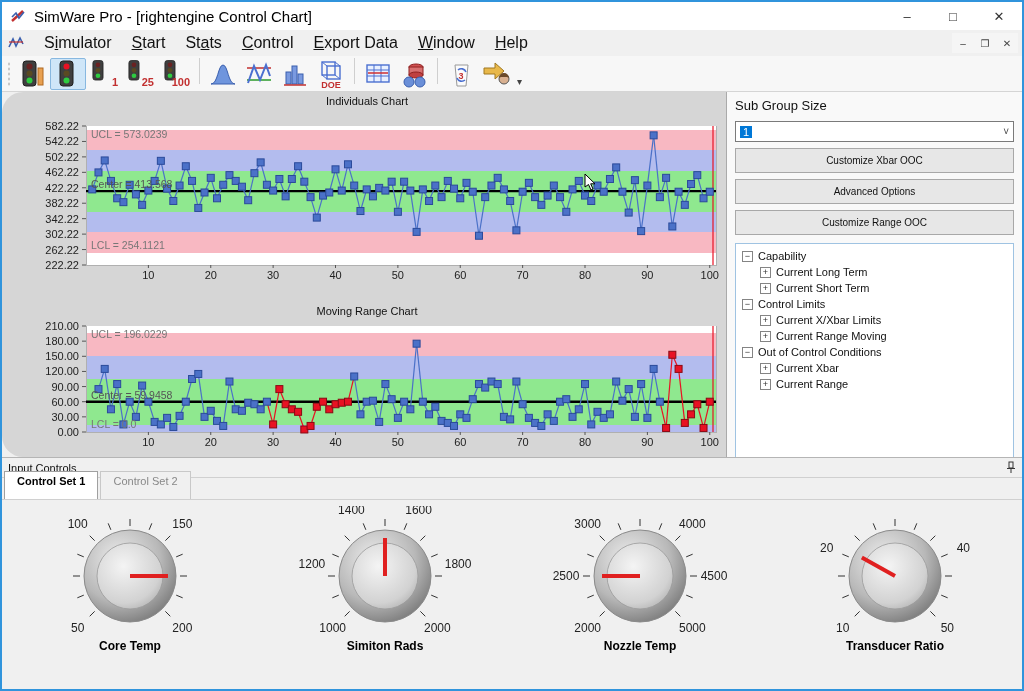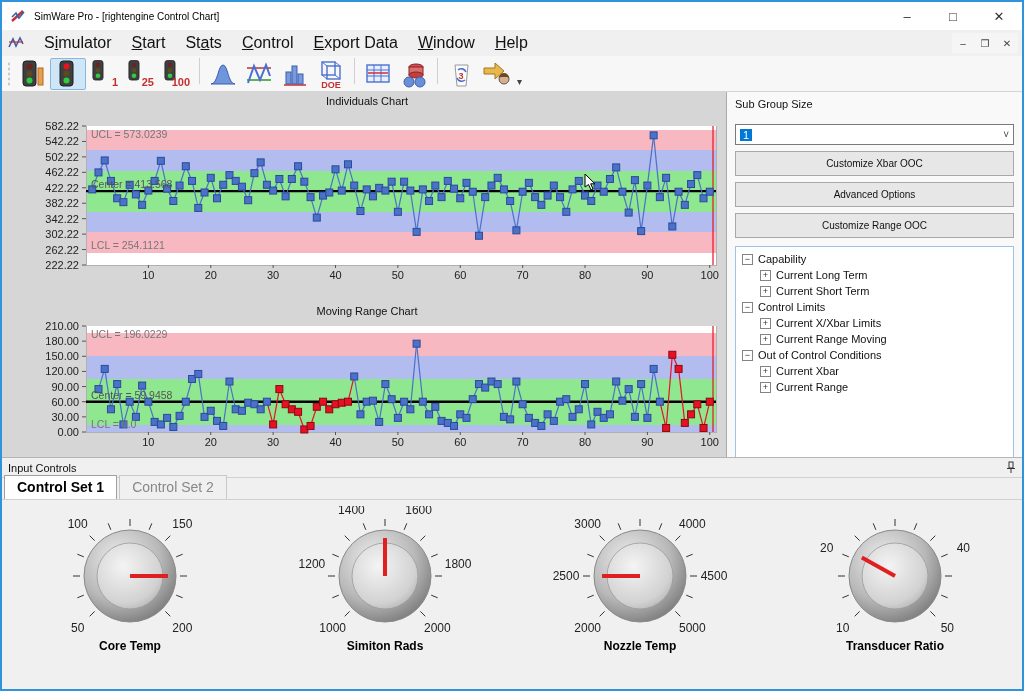--- a/index.html
+++ b/index.html
@@ -1,64 +1,64 @@
 <!DOCTYPE html>
 <html><head>
 <meta charset="utf-8">
 <style>
   * { margin:0; padding:0; box-sizing:border-box; }
   html,body { font-family:"Liberation Sans", sans-serif; background:#888; }
   .window { width:1024px; height:691px; border:2px solid #3094dc; background:#f0f0f0;
             display:flex; flex-direction:column; position:relative; overflow:hidden; }
   
   .titlebar { height:28px; background:#fff; display:flex; align-items:center; padding-left:8px; flex:0 0 auto; }
-  .titlebar .title { font-size:10px; color:#000; margin-left:8px; flex:1; }
+  .titlebar .title { font-size:15px; color:#000; margin-left:8px; flex:1; }
   .wbtn { width:46px; height:28px; display:flex; align-items:center; justify-content:center;
           font-size:13px; color:#333; cursor:default; }
   
   .menubar { height:26px; background:#f0f0f0; display:flex; align-items:center; padding-left:6px; flex:0 0 auto; }
   .menu-items { display:flex; flex:1; margin-left:10px; }
   .menu-item { font-size:16px; color:#111; padding:4px 10px; }
   .menu-item u { text-decoration:underline; }
   .mdi-ctrls { display:flex; background:#f5f5f5; margin-right:4px; }
   .mdi-btn { width:22px; height:20px; font-size:10px; color:#444; display:flex; align-items:center; justify-content:center; }
   
   .toolbar { height:36px; background:#f7f7f7; border-bottom:1px solid #d5d5d5; display:flex; align-items:center; padding-left:4px; flex:0 0 auto; }
   .tb-grip { width:5px; height:26px; margin-right:3px;
              background-image:radial-gradient(circle, #b5b5b5 1px, transparent 1.2px);
              background-size:4px 5px; background-repeat:repeat-y; background-position:center; }
   .tb-btn { width:36px; height:32px; display:flex; align-items:center; justify-content:center; border:1px solid transparent; border-radius:2px; }
   .tb-btn.selected { background:#cfe6f8; border-color:#88b8e0; }
   .tb-sep { width:1px; height:26px; background:#cfcfcf; margin:0 5px; }
   .tb-caret { font-size:10px; color:#444; margin-left:2px; align-self:flex-end; padding-bottom:4px; }
   
-  .main { height:365px; display:flex; background:#d6d6d6; flex:0 0 auto; }
+  .main { height:365px; display:flex; background:#d6d6d6; flex:0 0 auto;border-radius:21px; }
   .charts-col { width:724px; padding:2px 0 0 8px; }
   .chart-panel { width:714px; }
   .chart-panel + .chart-panel { margin-top:8px; }
   .chart-title { font-size:11px; color:#111; text-align:center; height:14px; line-height:14px; }
   .right-panel { flex:1; background:#f9f9f9; border-left:1px solid #aaa; padding:6px 8px; }
-  .sgs-label { font-size:11px; color:#111; margin-bottom:14px; }
+  .sgs-label { font-size:13px; color:#111; margin-bottom:8px; }
   .combo { height:21px; background:#fff; border:1px solid #7a7a7a; display:flex; align-items:center; padding:0 4px; }
   .combo .val { font-size:11px; background:#0078d7; color:#fff; padding:0 3px; }
   .combo .chev { margin-left:auto; font-size:10px; color:#444; }
   .rp-btn { height:25px; margin-top:6px; background:#e7e7e7; border:1px solid #a8a8a8;
             font-size:10px; color:#111; display:flex; align-items:center; justify-content:center; }
   .tree-box { margin-top:8px; height:218px; background:#fff; border:1px solid #9fc3e2; padding:4px 2px; }
   .tv-row { display:flex; align-items:center; height:16px; font-size:11px; color:#111; }
   .tv-row.lvl0 { padding-left:4px; } .tv-row.lvl1 { padding-left:22px; }
   .tv-box { width:11px; height:11px; border:1px solid #848484; background:#fff; font-size:9px; line-height:9px;
             text-align:center; margin-right:5px; color:#333; flex:0 0 auto; }
   
   .bottom { flex:1; display:flex; flex-direction:column; border-top:1px solid #b5b5b5; background:#22c55e; }
   .ic-header { height:20px; background:#f0f0f0; border-bottom:1px solid #d0d0d0; display:flex; align-items:center;
                padding:0 6px; font-size:11px; color:#111; }
   .ic-header svg { margin-left:auto; }
   .tabstrip { height:22px; display:flex; align-items:flex-end; background:#f0f0f0; border-bottom:1px solid #d0d0d0; padding-left:2px; }
-  .tab { font-size:14px; padding:3px 12px 4px; border:1px solid #c8c8c8; border-bottom:none; margin-right:2px; color:#888; background:#f0f0f0; }
+  .tab { font-size:11px; padding:3px 12px 12px; border:1px solid #c8c8c8; border-bottom:none; margin-right:2px; color:#888; background:#f0f0f0; }
   .tab.active { background:#fff; color:#000; font-weight:bold; border-color:#a0a0a0; }
   .knob-row { flex:1; display:flex; background:#f0f0f0; padding-top:6px; }
   .knob-cell { width:255px; display:flex; justify-content:center; }
   svg text { font-family:"Liberation Sans", sans-serif; }
 </style>
 </head>
 <body>
 
 <div class="window">
 

